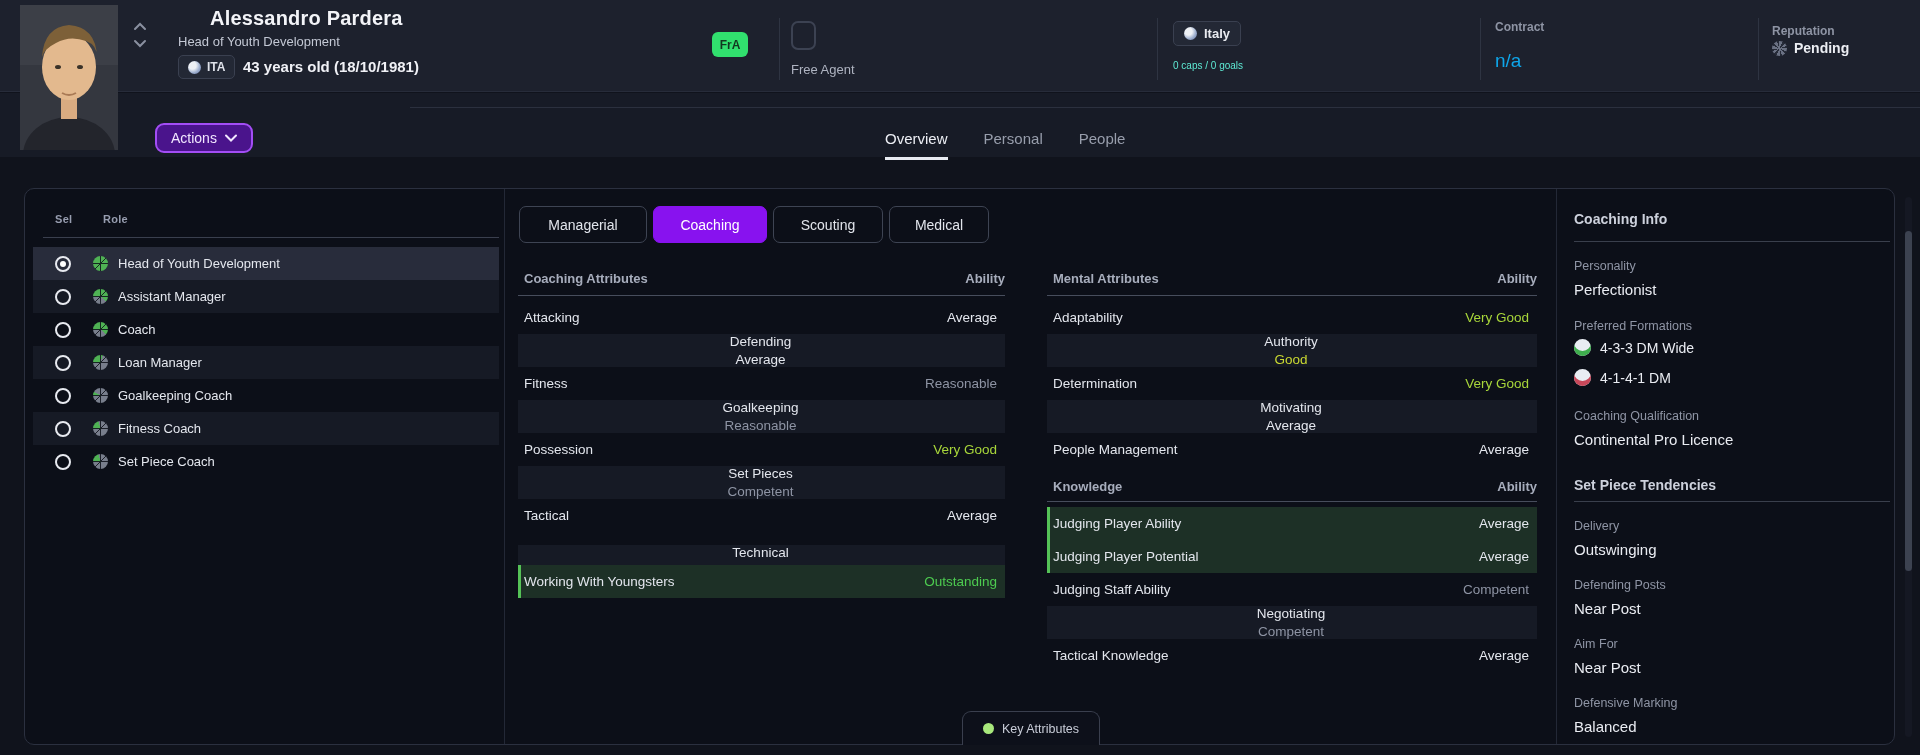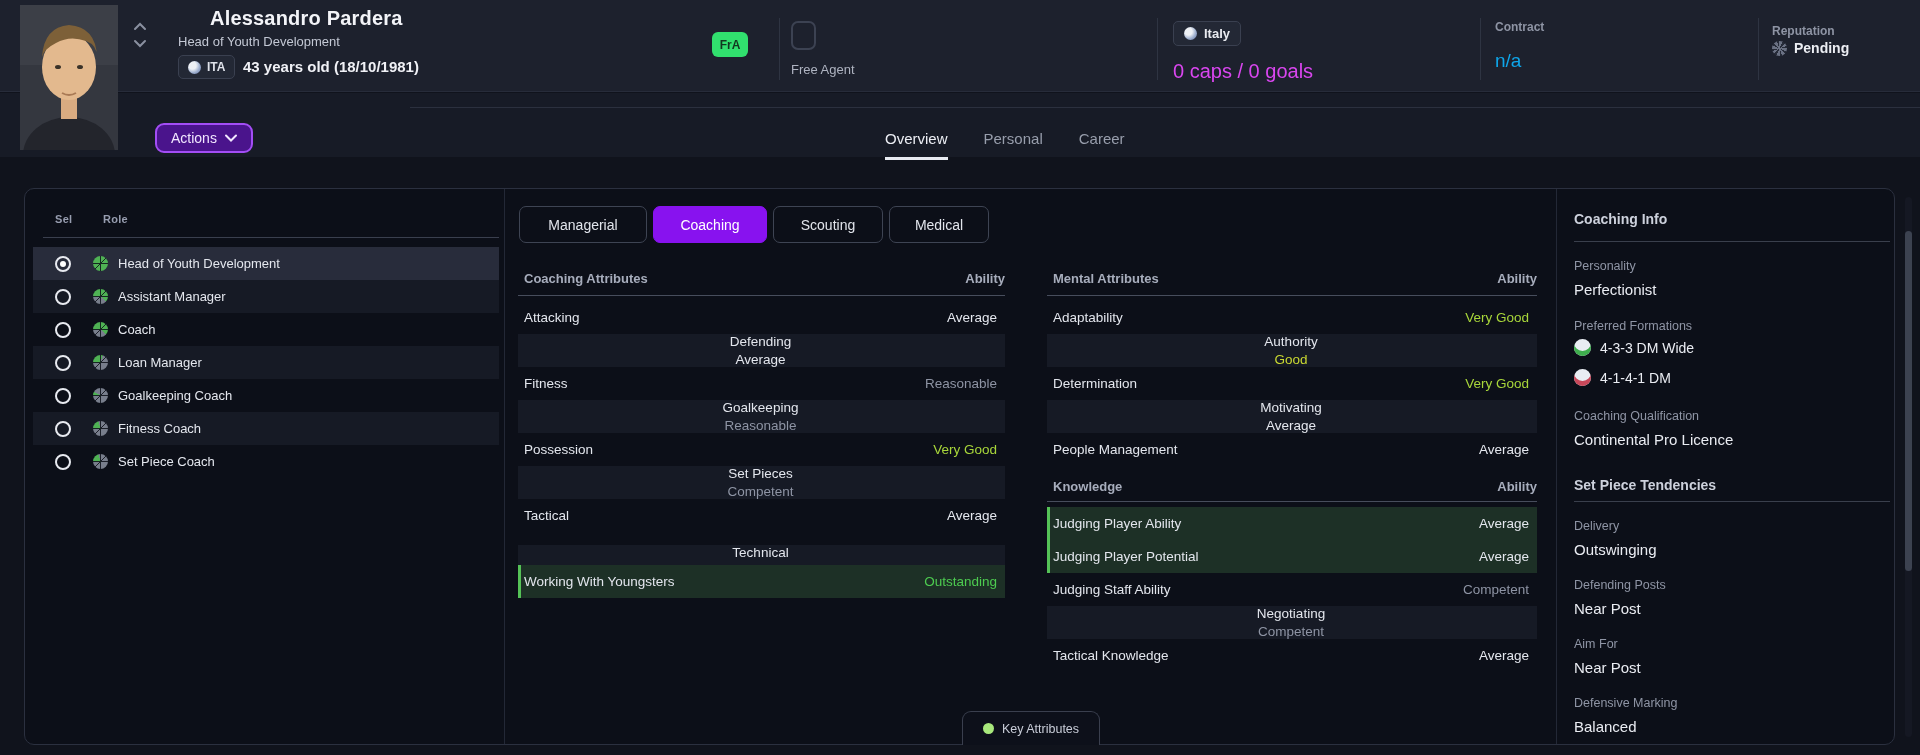--- a/index.html
+++ b/index.html
@@ -24,21 +24,21 @@
   .nat-badge .code { font-size:12px; color:#dfe2ea; font-weight:700; }
   .flag-dot { width:13px; height:13px; border-radius:50%; background:radial-gradient(circle at 35% 35%, #eef1f5 0 30%, #9fb0cf 60%, #5d6fa0 100%); }
   .p-age { position:absolute; left:243px; top:58px; font-size:15px; font-weight:700; color:#f0f1f6; }
 
   .fra-badge { position:absolute; left:712px; top:32px; width:36px; height:25px; background:#31e06e; border-radius:6px; display:flex; align-items:center; justify-content:center; font-size:12px; font-weight:700; color:#123820; }
   .vdiv { position:absolute; top:18px; width:1px; height:62px; background:#2e3442; }
   .checkbox { position:absolute; left:791px; top:21px; width:25px; height:29px; border:2px solid #3c4252; border-radius:7px; background:transparent; }
   .lbl-under { position:absolute; font-size:13px; color:#aeb3c0; }
 
   .italy-badge { position:absolute; left:1173px; top:21px; height:25px; display:flex; align-items:center; gap:7px; padding:0 10px; border:1px solid #3a4050; border-radius:5px; background:#232835; font-size:13px; color:#e8eaef; font-weight:700; }
-  .caps { position:absolute; left:1173px; top:60px; font-size:20px; color:#d946ef; }
+  .caps { position:absolute; left:1173px; top:60px; font-size:10px; color:#5eead4; }
 
   .mini-label { position:absolute; font-size:12px; font-weight:700; color:#8e94a4; }
   .mini-value { position:absolute; font-size:19px; color:#0ea5e9; font-weight:700; }
   .rep-row { position:absolute; left:1772px; top:40px; display:flex; align-items:center; gap:7px; font-size:14px; font-weight:700; color:#eceef3; }
   .pending-icon { width:15px; height:15px; border-radius:50%; background:repeating-conic-gradient(#6a7183 0deg 26deg, #262b38 26deg 45deg); }
 
   .actions-btn { position:absolute; left:155px; top:123px; height:30px; padding:0 14px; display:flex; align-items:center; gap:8px; background:#4a148c; border:2px solid #a34df5; border-radius:9px; font-size:14px; color:#f1e7ff; cursor:pointer; }
 
   .main-tabs { position:absolute; left:885px; top:130px; display:flex; gap:36px; }
   .main-tab { font-size:15px; color:#989eac; padding-bottom:10px; cursor:pointer; }
@@ -163,21 +163,21 @@
 <div class="actions-btn">
   <span>Actions</span>
   <svg width="12" height="8" viewBox="0 0 12 8">
       <path d="M1 1.5 L6 6.5 L11 1.5" stroke="#f1e7ff" stroke-width="2" fill="none" stroke-linecap="round"></path>
     </svg>
 </div>
 
 <div class="main-tabs">
   <div class="main-tab active">Overview</div>
   <div class="main-tab">Personal</div>
-  <div class="main-tab">Career</div>
+  <div class="main-tab">People</div>
 </div>
 
 <div class="panel">
   <div class="v-split" style="left:479px;"></div>
   <div class="v-split" style="left:1531px;"></div>
 
   <div class="roles-head" style="left:30px;">Sel</div>
   <div class="roles-head" style="left:78px;">Role</div>
   <div class="roles-rule"></div>
   <div id="roles-list">

